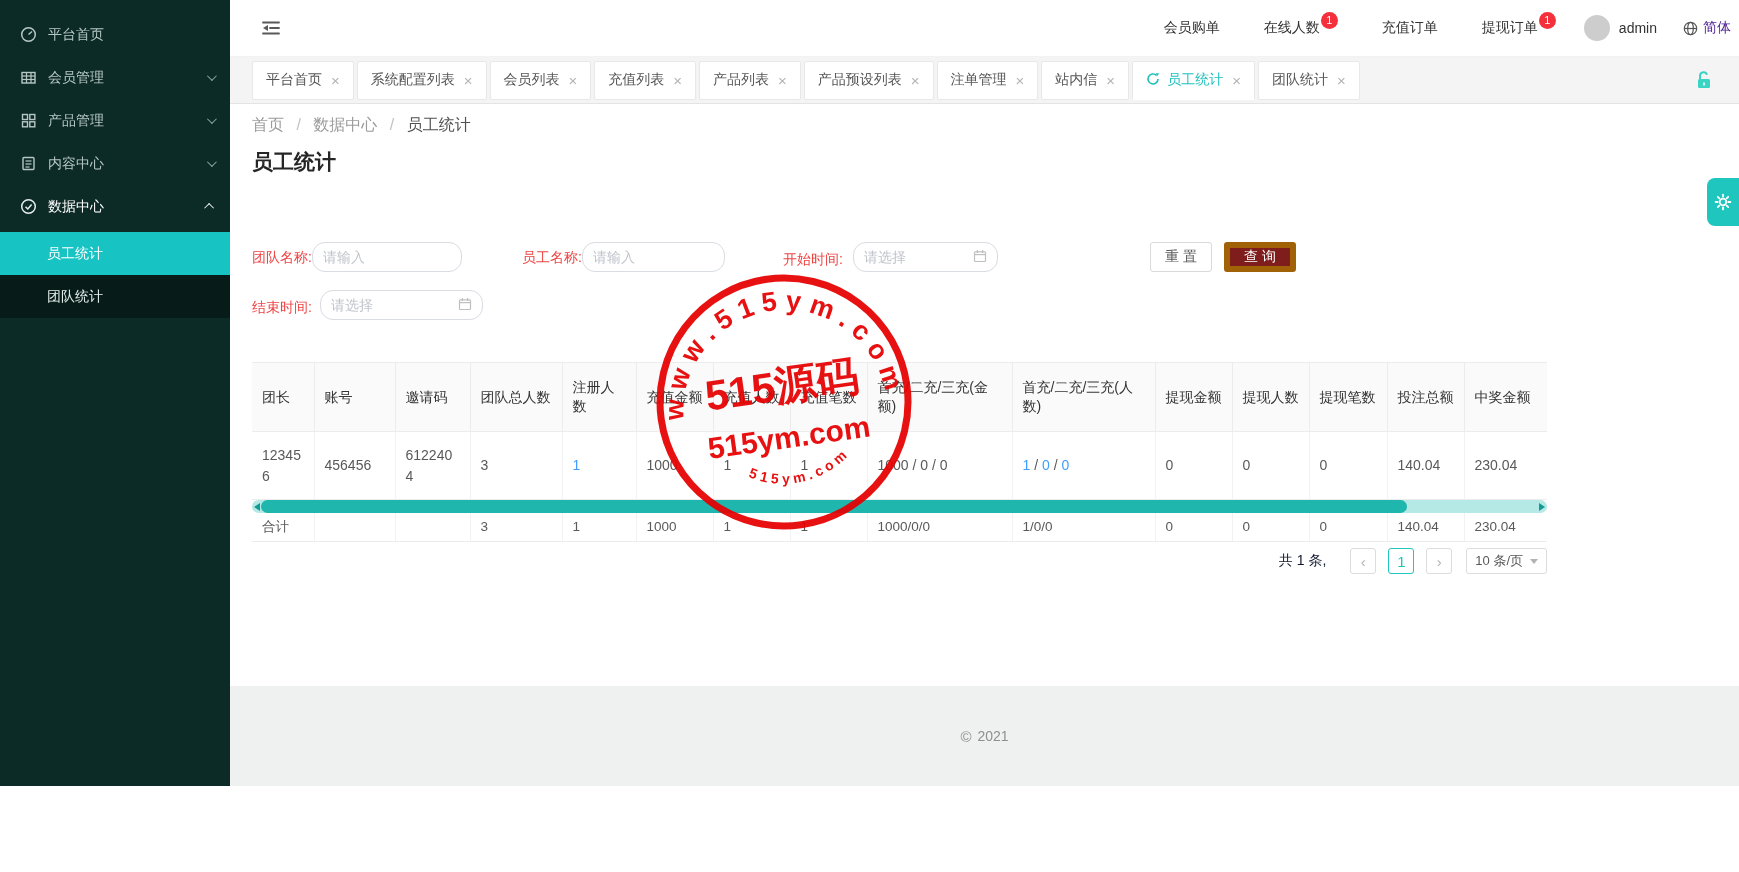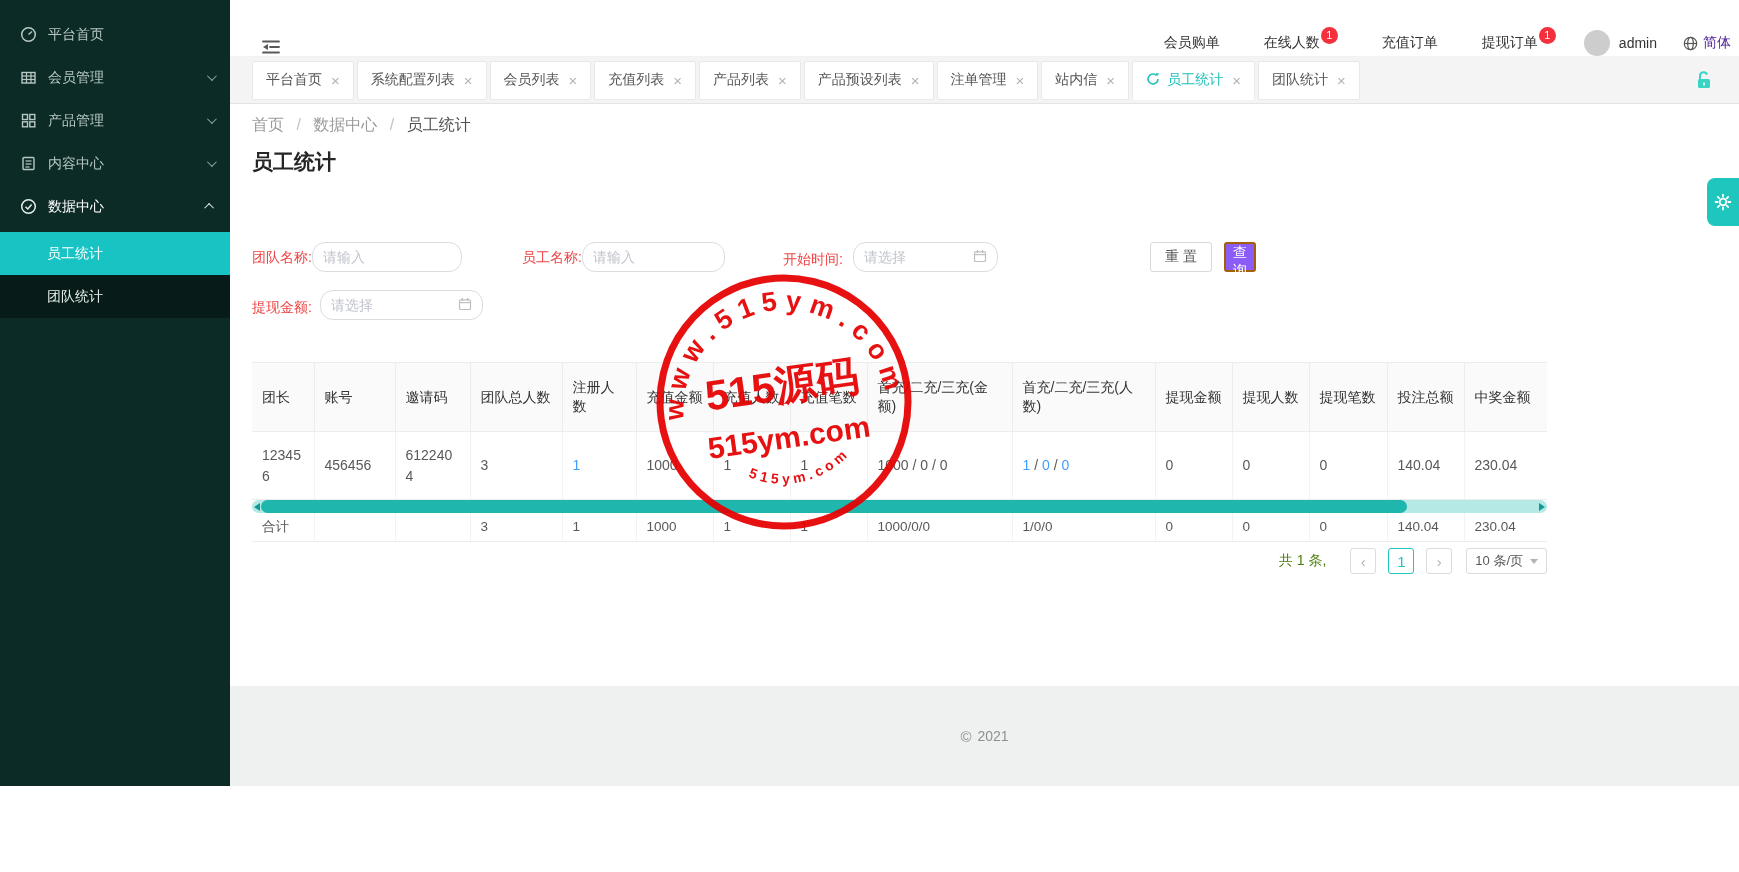--- a/index.html
+++ b/index.html
@@ -16,21 +16,21 @@
   .nav-item .nicon { width:17px; height:17px; margin-right:11px; flex:none; }
   .nav-item svg { display:block; }
   .chev { width:7px; height:7px; border-right:1.5px solid #8fa8a3; border-bottom:1.5px solid #8fa8a3; margin-left:auto; }
   .chev.down { transform:rotate(45deg) translateY(-2px); }
   .chev.up { transform:rotate(-135deg) translateY(-2px); }
   .submenu { background:#071c18; margin-top:4px; }
   .submenu-item { height:43px; display:flex; align-items:center; padding-left:47px; color:#e6efed; cursor:pointer; }
   .submenu-item.active { background:#18c3c3; color:#fff; }
 
   
-  .topbar { position:absolute; left:230px; top:0; width:1509px; height:57px; background:#fff; display:flex; align-items:flex-end; padding:0 8px 0 30px; border-bottom:1px solid #f2f2f2; z-index:4; }
+  .topbar { position:absolute; left:230px; top:0; width:1509px; height:57px; background:#fff; display:flex; align-items:center; padding:0 8px 0 30px; border-bottom:1px solid #f2f2f2; z-index:4; }
   .fold-btn { width:22px; height:18px; cursor:pointer; }
   .top-right { margin-left:auto; display:flex; align-items:center; }
   .top-link { color:#333; cursor:pointer; margin-left:44px; white-space:nowrap; }
   .badge { display:inline-flex; min-width:17px; height:17px; padding:0 4px; border-radius:9px; background:#f5303d; color:#fff; font-size:11px; align-items:center; justify-content:center; transform:translateY(-8px); margin-left:1px; }
   .avatar { width:26px; height:26px; border-radius:50%; background:#cdcdcd; margin-left:28px; }
   .username { margin-left:9px; color:#333; cursor:pointer; }
   .lang { display:flex; align-items:center; margin-left:26px; cursor:pointer; color:#4c1d95; }
   .lang svg { margin-right:5px; }
 
   
@@ -54,42 +54,42 @@
   .filters { position:absolute; left:22px; top:138px; width:1295px; }
   .f-row { display:flex; align-items:flex-start; margin-bottom:18px; }
   .f-label { width:60px; color:#ef4444; line-height:1.55; padding-top:5px; flex:none; }
   .f-label.wide { width:68px; padding-top:7px; }
   .t-input { height:30px; border:1px solid #d9dce1; border-radius:13px; background:#fff; display:flex; align-items:center; padding:0 10px; }
   .t-input input { border:none; outline:none; width:100%; font-size:14px; color:#333; font-family:inherit; background:transparent; }
   .t-input input::placeholder { color:#c0c4cc; }
   .cal { flex:none; margin-left:6px; }
   .btn { height:30px; border-radius:3px; font-size:14px; cursor:pointer; font-family:inherit; }
   .btn-reset { width:62px; background:#fff; border:1px solid #d9d9d9; color:#595959; }
-  .btn-query { width:32px; background:#8b5cf6; border:2px solid #a16207; color:#fff; }
+  .btn-query { width:72px; background:#7f1d1d; border:6px solid #a16207; color:#fff; }
 
   
   .table-area { position:absolute; left:22px; top:258px; width:1295px; }
   table.grid { border-collapse:collapse; table-layout:fixed; width:1295px; }
   .grid th { background:#fafafa; font-weight:normal; color:#333; text-align:left; padding:12px 10px; border-top:1px solid #ececec; border-bottom:1px solid #ececec; border-right:1px solid #ececec; height:69px; line-height:1.35; }
   .grid th:last-child, .grid td:last-child { border-right:none; }
   .grid td { color:#595959; padding:10px 10px; border-right:1px solid #f2f2f2; border-bottom:1px solid #ececec; height:68px; line-height:1.5; word-break:break-all; background:#fff; }
   .grid a.cell-link { color:#409eff; text-decoration:none; cursor:pointer; }
   .grid .slash { color:#595959; }
   table.total-grid td { height:28px; padding:4px 10px; border-top:none; font-size:13.5px; }
 
   
   .hscroll { position:relative; width:1295px; height:13px; background:#b5e9e5; border-radius:7px; }
   .hs-thumb { position:absolute; left:9px; top:0; width:1146px; height:13px; background:#1fb6ae; border-radius:7px; cursor:pointer; }
   .hs-arrow { position:absolute; top:2.5px; width:0; height:0; border-top:4px solid transparent; border-bottom:4px solid transparent; }
   .hs-arrow.left { left:2px; border-right:6px solid #129a93; }
   .hs-arrow.right { right:2px; border-left:6px solid #129a93; }
 
   
   .pagination { position:absolute; left:22px; top:444px; width:1295px; display:flex; align-items:center; justify-content:flex-end; }
-  .pg-total { color:#4d7c0f; margin-right:12px; }
+  .pg-total { color:#0f172a; margin-right:12px; }
   .pg-btn { width:26px; height:26px; border:1px solid #dcdcdc; border-radius:3px; background:#fff; color:#b3b3b3; font-size:15px; cursor:pointer; margin-left:12px; display:inline-flex; align-items:center; justify-content:center; font-family:inherit; }
   .pg-btn.current { border-color:#20c5bd; color:#20c5bd; }
   .pg-size { height:26px; border:1px solid #dcdcdc; border-radius:3px; background:#fff; color:#595959; font-size:13px; display:flex; align-items:center; padding:0 8px; margin-left:14px; cursor:pointer; }
   .pg-size .caret { width:0; height:0; border-left:4px solid transparent; border-right:4px solid transparent; border-top:5px solid #b3b3b3; margin-left:7px; }
 
   
   .footer { position:absolute; left:230px; top:686px; width:1509px; height:100px; background:#eff0f0; display:flex; align-items:center; justify-content:center; color:#8f8f8f; font-size:14px; }
   .footer .cmark { margin-right:6px; font-size:15px; }
 
   
@@ -288,21 +288,21 @@
                   <line x1="4.4" y1="1" x2="4.4" y2="4"></line>
                   <line x1="9.6" y1="1" x2="9.6" y2="4"></line>
                   <line x1="1.5" y1="5.6" x2="12.5" y2="5.6"></line>
                 </g>
               </svg></span>
         </span>
         <button class="btn btn-reset" style="margin-left:152px;">重 置</button>
         <button class="btn btn-query" style="margin-left:12px;">查 询</button>
       </div>
       <div class="f-row">
-        <span class="f-label wide" style="width:68px;padding-top:7px;">提现金额:</span>
+        <span class="f-label wide" style="width:68px;padding-top:7px;">结束时间:</span>
         <span class="t-input" style="width:163px;">
           <input placeholder="请选择" style="">
           <span class="cal"><svg width="14" height="14" viewBox="0 0 14 14">
                 <g fill="none" stroke="#bfbfbf" stroke-width="1.2">
                   <rect x="1.5" y="2.8" width="11" height="9.7" rx="1"></rect>
                   <line x1="4.4" y1="1" x2="4.4" y2="4"></line>
                   <line x1="9.6" y1="1" x2="9.6" y2="4"></line>
                   <line x1="1.5" y1="5.6" x2="12.5" y2="5.6"></line>
                 </g>
               </svg></span>

